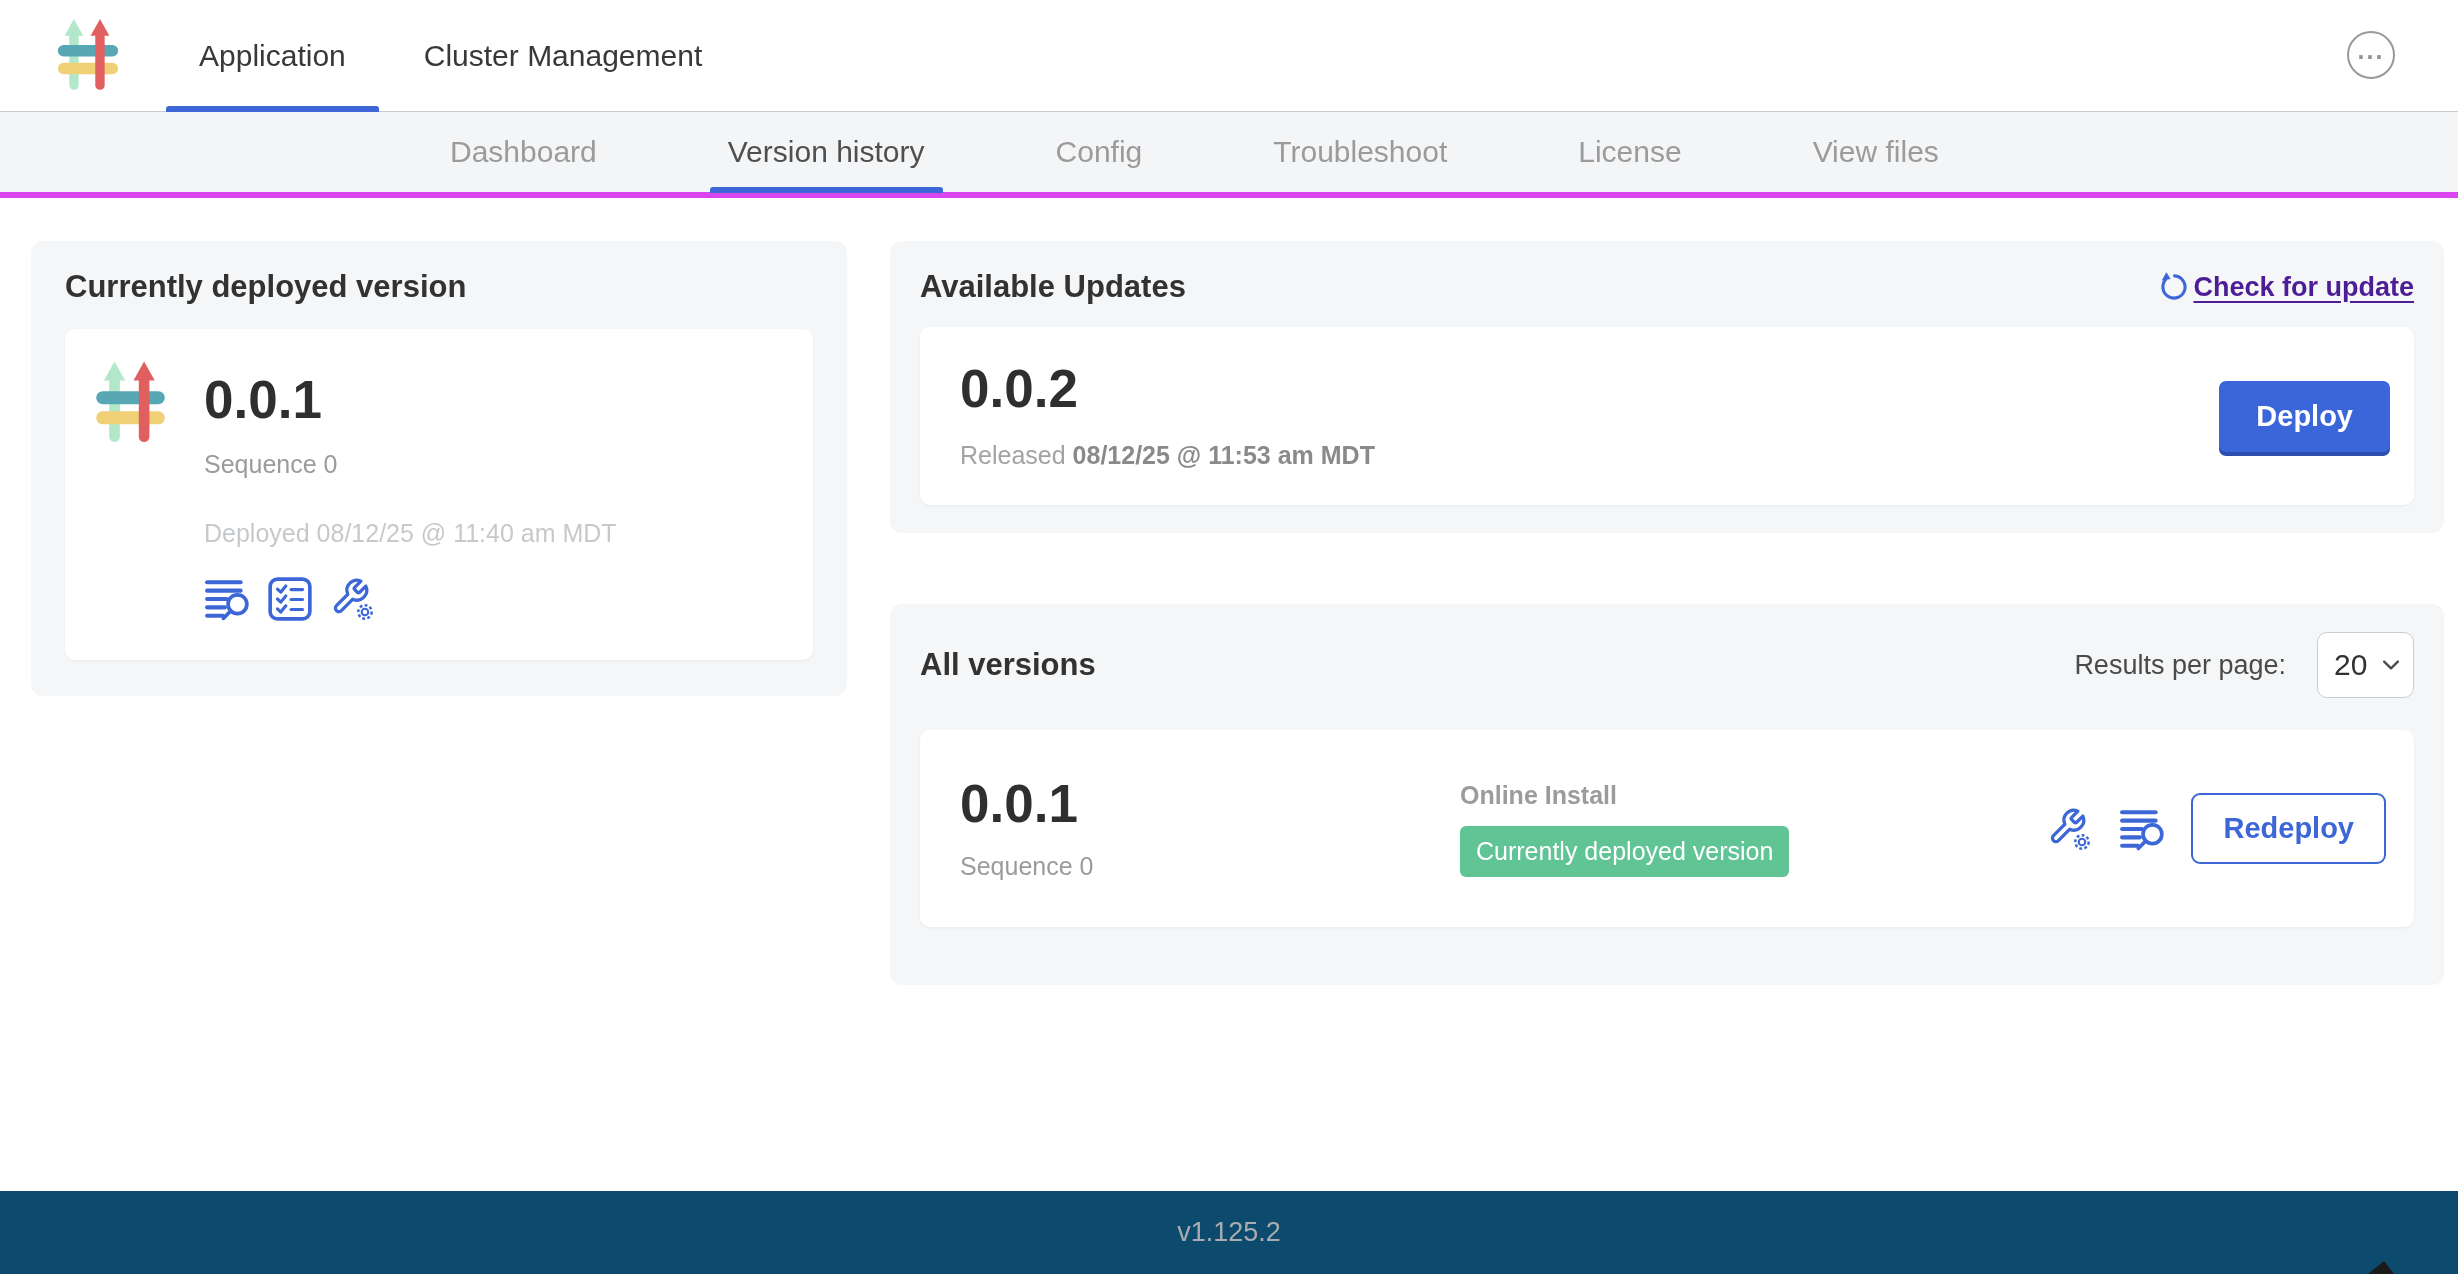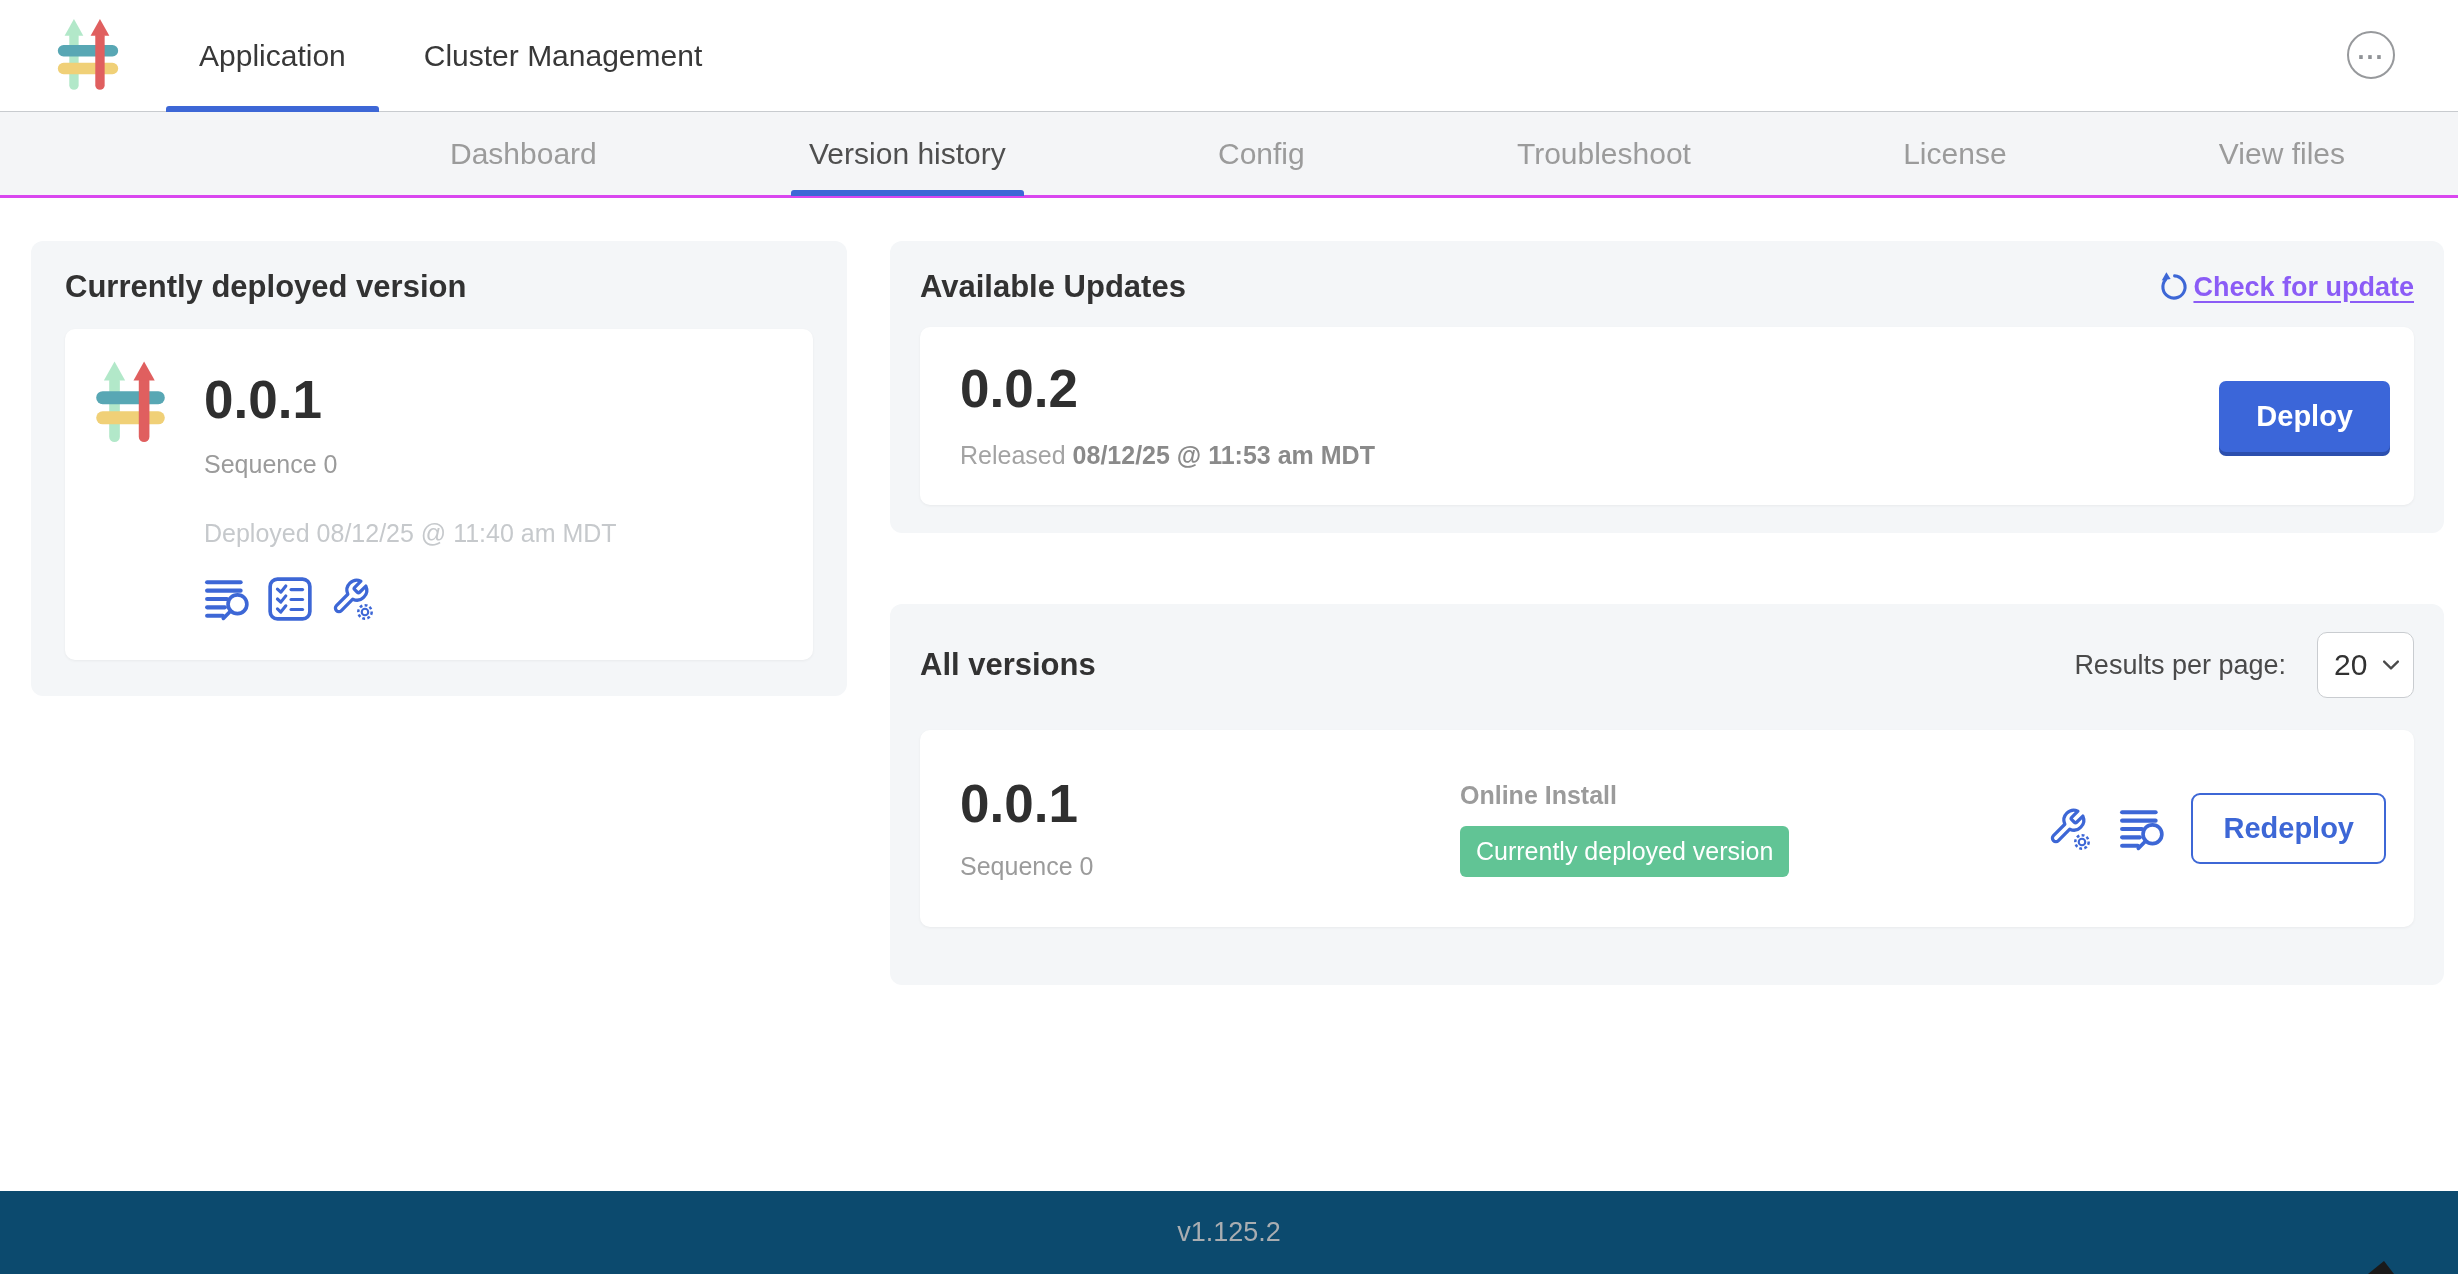--- a/index.html
+++ b/index.html
@@ -29,22 +29,22 @@
     border:2.5px solid #97999c; border-radius:50%; background:#fff;
     display:flex; align-items:center; justify-content:center; cursor:pointer;
   }
   .overflow-btn .dots {
     color:#8f9296; font-size:25px; letter-spacing:2px; line-height:1;
     margin-top:-9px; font-weight:bold;
   }
 
   
   .app-subnav {
-    height:86px; background:#f4f5f7; border-bottom:3px solid #d946ef;
-    display:flex; align-items:stretch; padding-left:432px;justify-content:space-between;
+    height:86px; background:#f4f5f7; border-bottom:6px solid #d946ef;
+    display:flex; align-items:stretch; padding-left:432px;
   }
   .subnav-item {
     display:flex; align-items:center; padding:0 18px; margin-right:95px;
     font-size:30px; color:#9b9b9b; cursor:pointer; position:relative; white-space:nowrap;
   }
   .subnav-item.active { color:#4f4f4f; }
   .subnav-item.active::after {
     content:""; position:absolute; left:0; right:0; bottom:-1px; height:6px;
     background:#3d67d6; border-radius:3px 3px 0 0;
   }
@@ -71,21 +71,21 @@
   .deployed-time { font-size:25px; color:#c6c9cc; margin-top:40px; }
   .panel-icons { display:flex; align-items:center; gap:17px; margin-top:28px; }
   .icon-btn { width:46px; height:46px; cursor:pointer; display:inline-flex; }
   .icon-btn svg { width:100%; height:100%; }
 
   .right-col { flex:1; margin-left:43px; display:flex; flex-direction:column; }
 
   .updates-card { height:292px; display:flex; flex-direction:column; }
   .card-head-row { display:flex; align-items:center; justify-content:space-between; }
   .check-link {
-    display:flex; align-items:center; gap:4px; color:#8b5cf6; font-size:27px;
+    display:flex; align-items:center; gap:4px; color:#4c1d95; font-size:27px;
     font-weight:bold; cursor:pointer;
   }
   .check-link .link-text { text-decoration:underline; text-underline-offset:5px; }
   .update-panel {
     margin-top:22px; flex:1; background:#fff; border-radius:10px;
     box-shadow:0 1px 3px rgba(0,0,0,0.05);
     display:flex; align-items:center; padding:0 24px 0 40px;
   }
   .released-line { font-size:25px; color:#a3a3a3; margin-top:26px; }
   .released-line b { color:#8a8a8a; }

